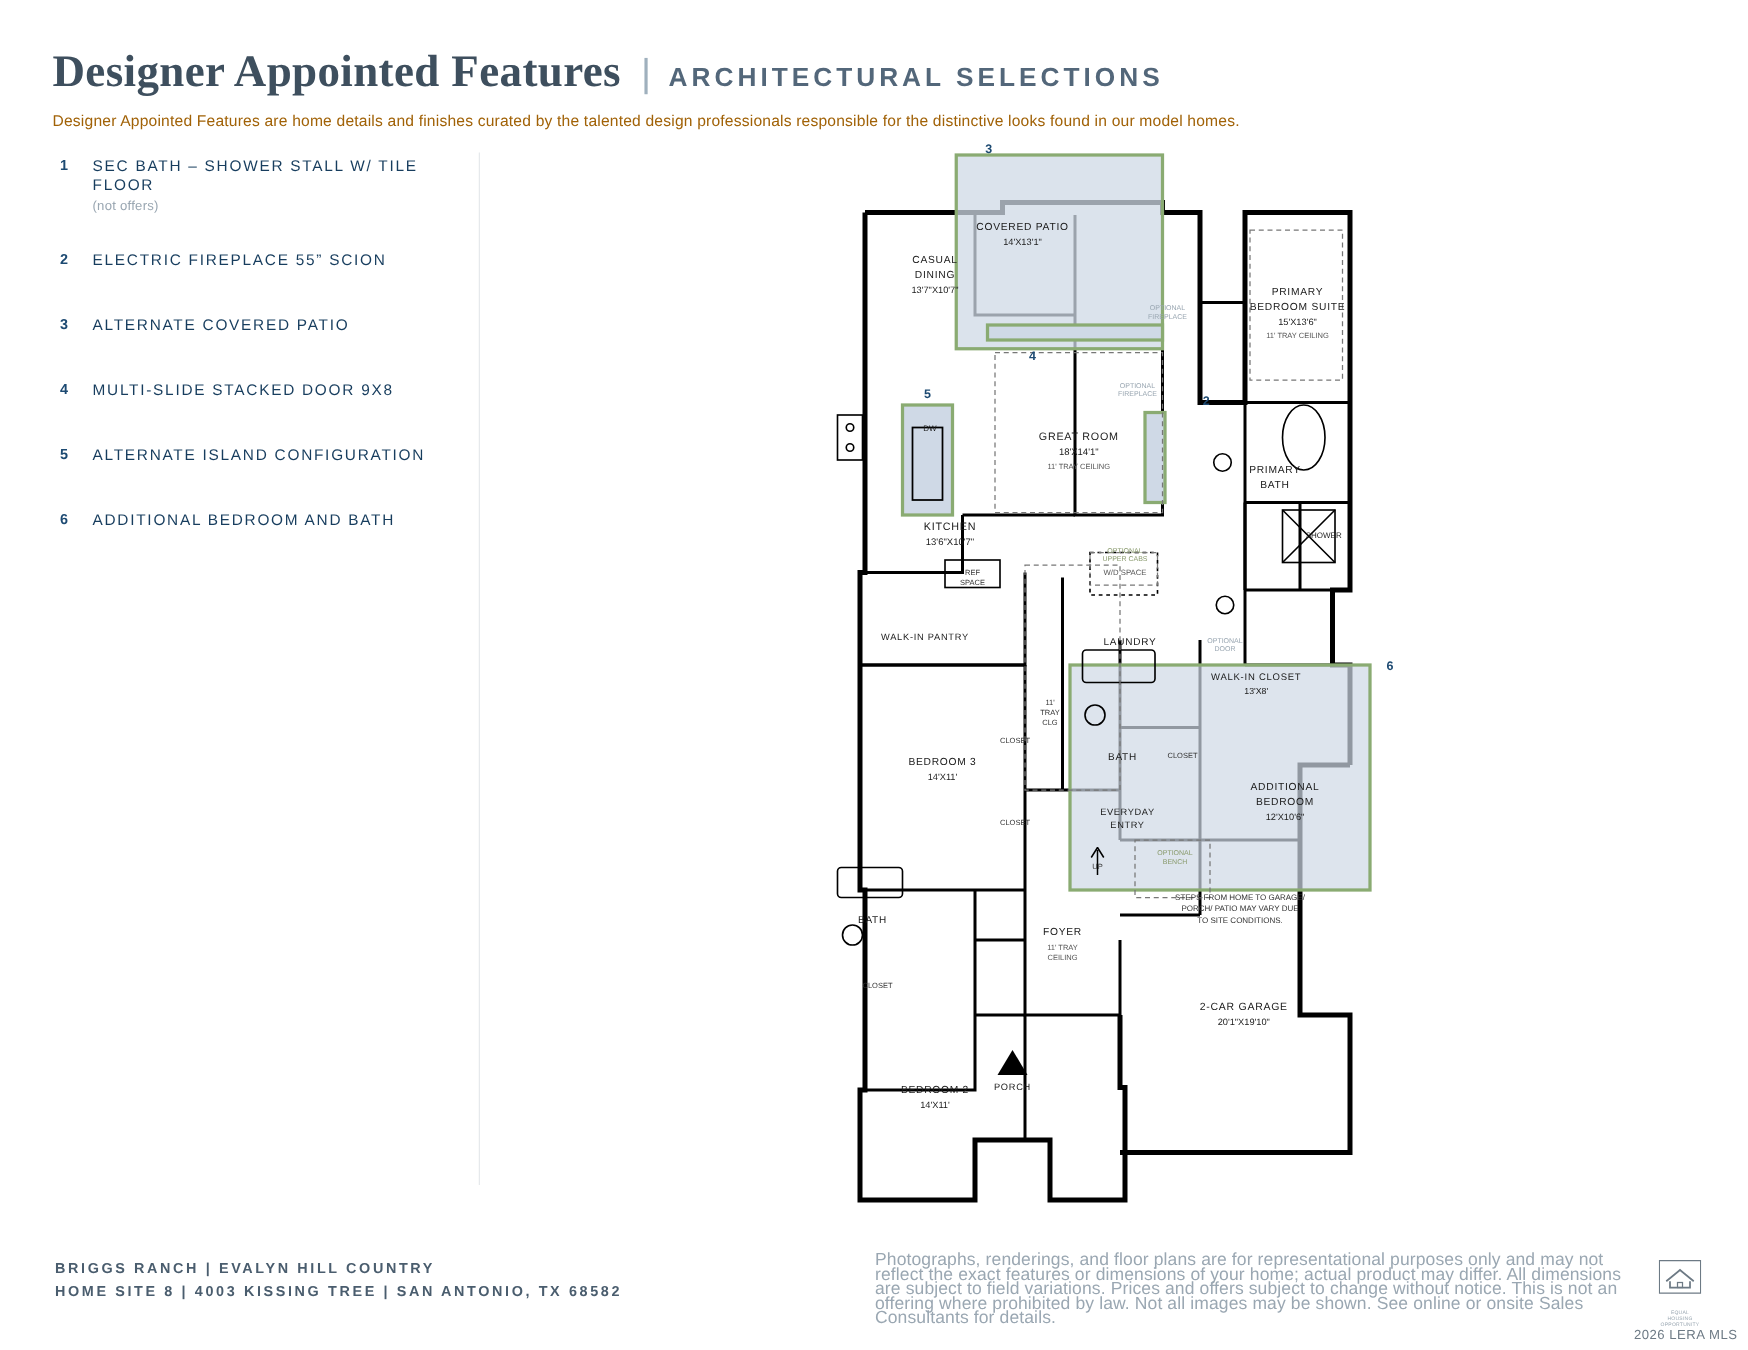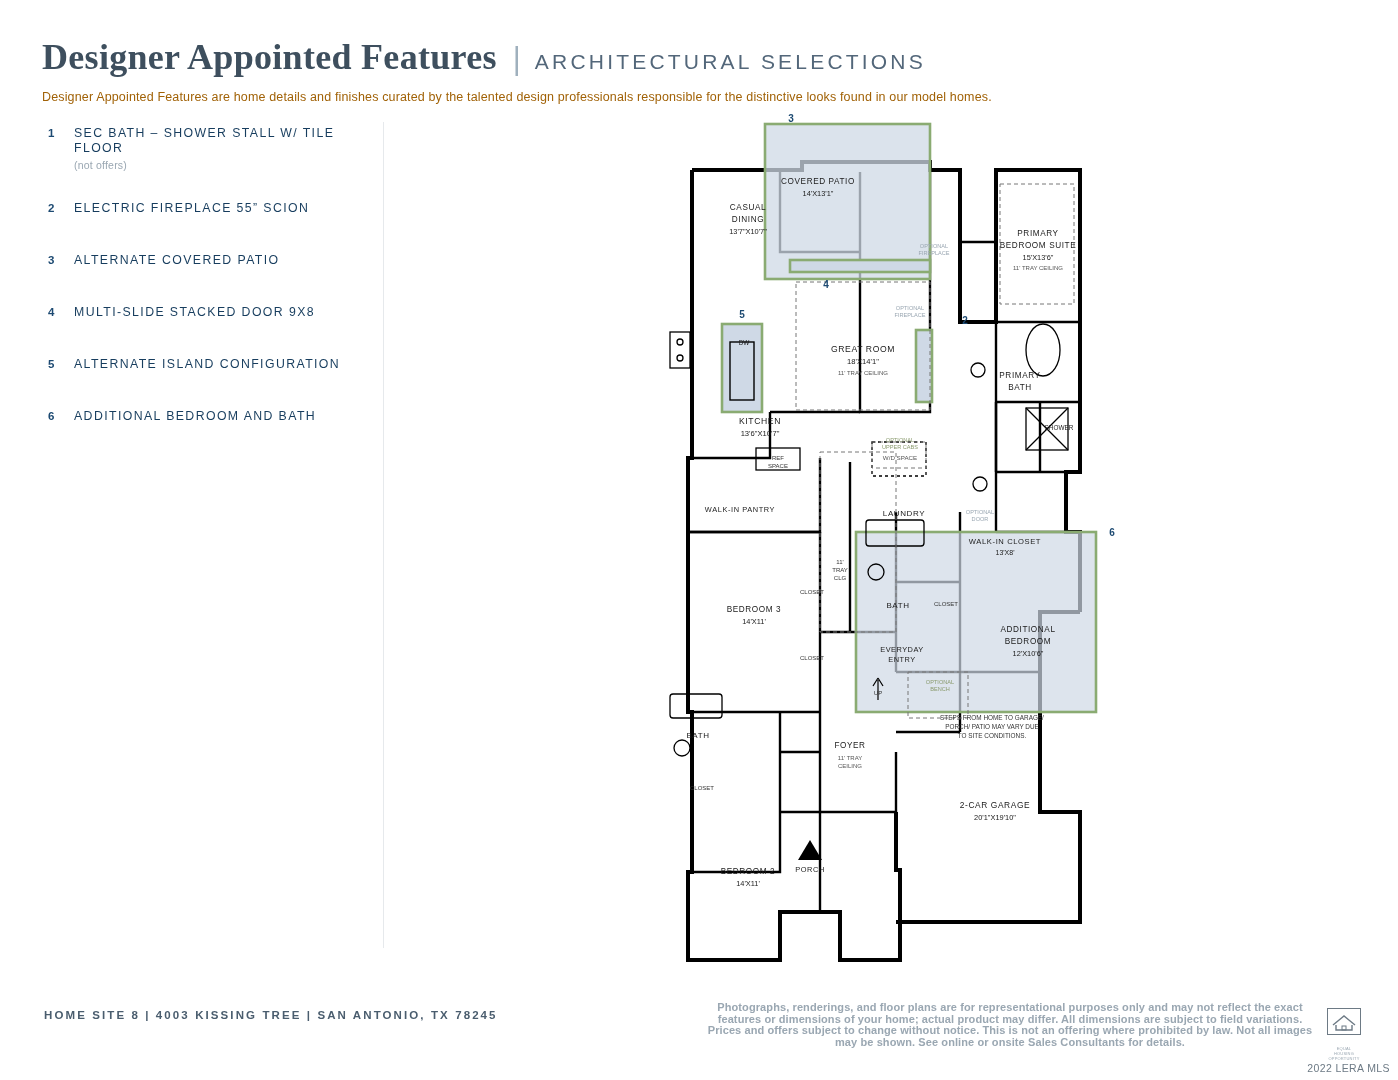--- a/index.html
+++ b/index.html
@@ -11,21 +11,21 @@
   #header{position:absolute;left:42px;top:36px;width:1320px;}
   .title-row{display:flex;align-items:baseline;}
   .title-main{
     font-family:"Liberation Serif", serif;font-weight:bold;font-size:36px;
     color:#3e4f5e;letter-spacing:.3px;
   }
   .title-sep{
     font-size:31px;color:#9fb0bd;margin:0 14px 0 16px;font-weight:300;
   }
   .title-sub{
-    font-size:21px;letter-spacing:3.2px;color:#53677a;font-weight:normal;
+    font-size:21px;letter-spacing:3.2px;color:#53677a;font-weight:bold;
   }
   .subtitle{
     margin-top:12px;font-size:12.5px;color:#a16207;letter-spacing:.15px;
   }
   
   #features{position:absolute;left:44px;top:126px;width:330px;}
   .feature{position:relative;margin-bottom:30px;min-height:22px;}
   .feature .num{
     position:absolute;left:4px;top:1px;width:16px;text-align:left;
     font-size:11.5px;font-weight:bold;color:#1d4a72;
@@ -42,22 +42,22 @@
   
   #plan{position:absolute;left:660px;top:112px;width:470px;height:860px;}
   #plan svg{display:block;}
   
   #footer-left{position:absolute;left:44px;top:1006px;}
   .fl-line{
     font-size:11.5px;font-weight:bold;letter-spacing:2.1px;color:#4a5d6e;
     line-height:19px;
   }
   #footer-disclaimer{
-    position:absolute;left:700px;top:1002px;width:620px;text-align:center;
-    font-size:11px;color:#9aa7b2;line-height:11.5px;letter-spacing:.1px;font-weight:bold;
+    position:absolute;left:700px;top:1002px;width:620px;
+    font-size:14px;color:#9aa7b2;line-height:11.5px;letter-spacing:.1px;
   }
   #eho{position:absolute;left:1327px;top:1008px;width:34px;height:34px;}
   #mls{
     position:absolute;right:8px;bottom:6px;font-size:10.5px;color:#6d7a85;
     letter-spacing:.4px;
   }
   .eho-caption{font-size:4px;color:#9aa7b2;text-align:center;letter-spacing:.2px;}
 </style>
 </head>
 <body>
@@ -283,28 +283,29 @@
     <text x="131" y="10">3</text>
     <text x="166" y="176">4</text>
     <text x="305" y="212">2</text>
     <text x="82" y="206">5</text>
     <text x="452" y="424">6</text>
   </g>
 </svg>
 </div>
 
 <div id="footer-left">
-  <div class="fl-line">HOME SITE 8  |  4003 KISSING TREE  |  SAN ANTONIO, TX 78245</div>
+  <div class="fl-line">BRIGGS RANCH  |  EVALYN HILL COUNTRY</div>
+  <div class="fl-line">HOME SITE 8  |  4003 KISSING TREE  |  SAN ANTONIO, TX 68582</div>
 </div>
 
 <div id="footer-disclaimer">Photographs, renderings, and floor plans are for representational purposes only and may not reflect the exact features or dimensions of your home; actual product may differ. All dimensions are subject to field variations. Prices and offers subject to change without notice. This is not an offering where prohibited by law. Not all images may be shown. See online or onsite Sales Consultants for details.</div>
 
 <div id="eho">
   <svg width="34" height="34" viewBox="0 0 34 34">
     <rect x="0.5" y="0.5" width="33" height="26" fill="none" stroke="#6d7a85" stroke-width="1"></rect>
     <path d="M6 17 L17 8 L28 17" fill="none" stroke="#6d7a85" stroke-width="1.4"></path>
     <path d="M9 17 L9 22 L25 22 L25 17" fill="none" stroke="#6d7a85" stroke-width="1.4"></path>
     <rect x="15" y="18" width="4" height="4" fill="none" stroke="#6d7a85" stroke-width="1"></rect>
   </svg>
   <div class="eho-caption">EQUAL HOUSING OPPORTUNITY</div>
 </div>
 
-<div id="mls">2022 LERA MLS</div>
+<div id="mls">2026 LERA MLS</div>
 
 </body></html>

